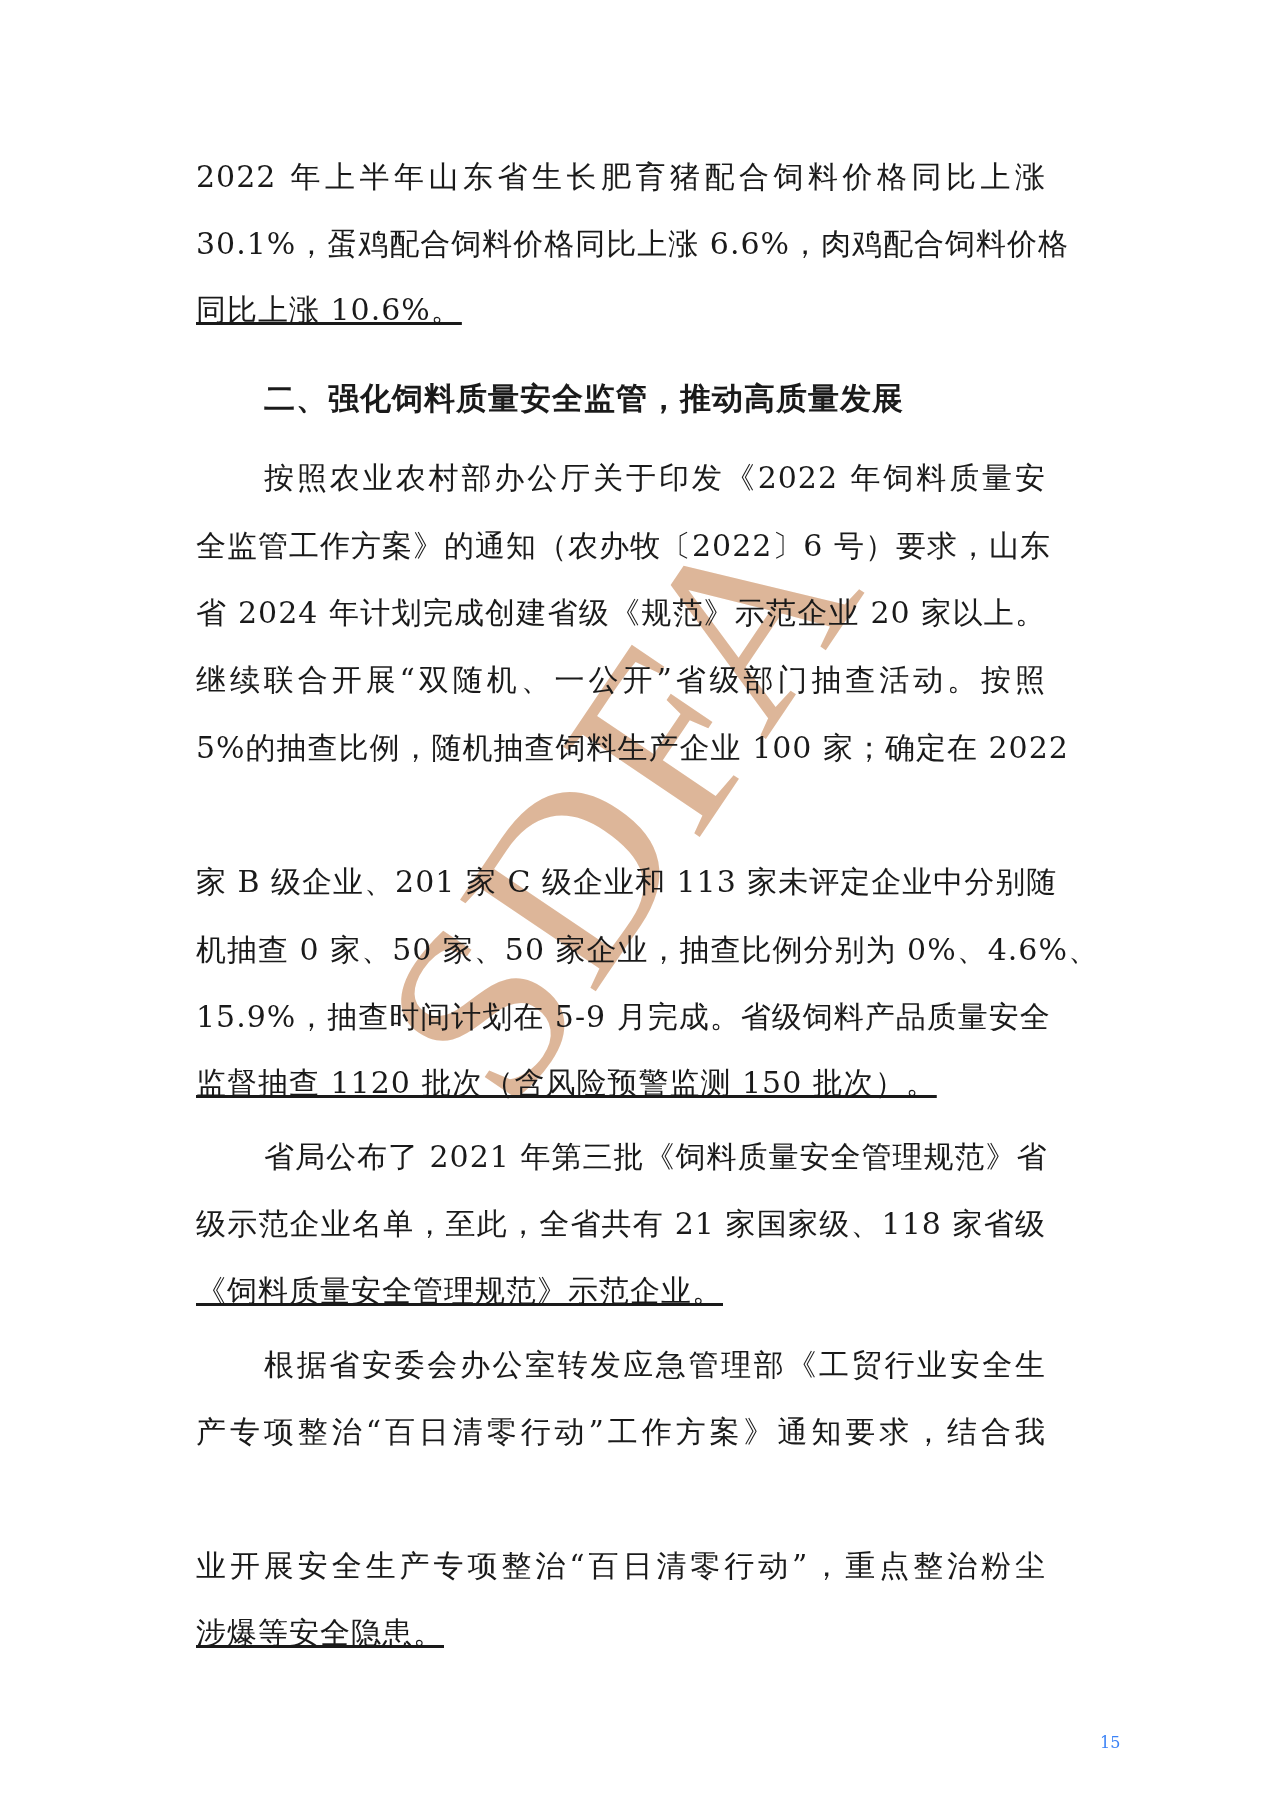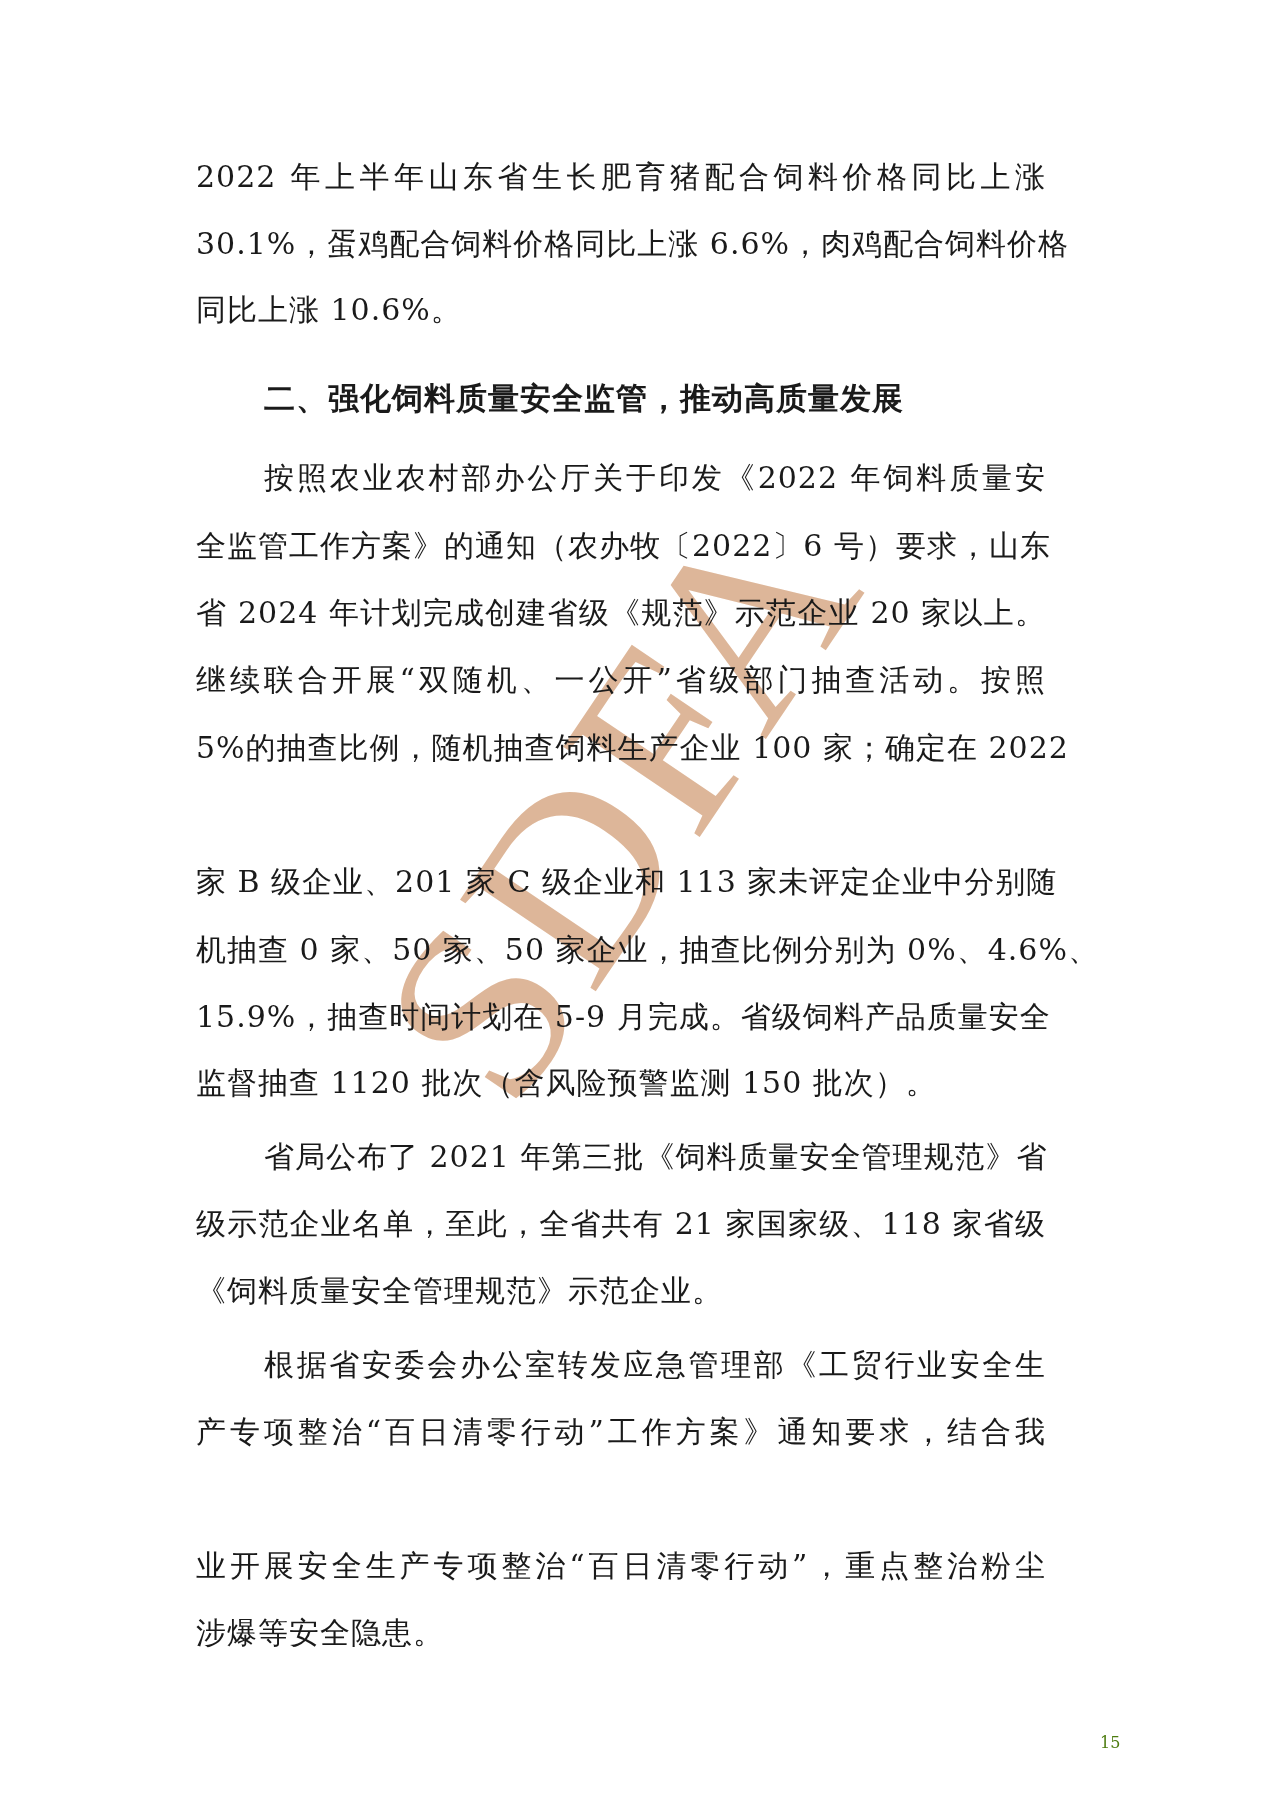--- a/index.html
+++ b/index.html
@@ -19,30 +19,30 @@
     white-space: nowrap; z-index: 0; opacity: 0.95;
   }
   .page { position: absolute; left: 0; top: 0; width: 1280px; height: 1356px; z-index: 1; }
   .line {
     position: absolute; left: 196px; width: 850px;
     font-size: 30px; line-height: 36px; height: 36px;
     text-align: justify; text-align-last: justify;
     white-space: nowrap; letter-spacing: 1px;
   }
   .line.indent { left: 264px; width: 782px; }
-  .line.last { text-align-last: left; }
+  .line.last { text-align-last: left; text-decoration: underline; }
   .heading {
     position: absolute; left: 264px;
     font-family: "DejaVu Sans", "Liberation Sans", sans-serif;
     font-size: 31px; font-weight: bold; line-height: 36px;
     letter-spacing: 1px; white-space: nowrap; text-align: right;
   }
   .page-number {
     position: absolute; left: 1100px; top: 1733px;
-    font-size: 16px; color: #4d7c0f;
+    font-size: 16px; color: #3b82f6;
   }
 </style>
 </head>
 <body>
 
 <div class="watermark">SDFA</div>
 
 <div class="page">
 
   <div class="line" style="top:159px">2022 年上半年山东省生长肥育猪配合饲料价格同比上涨</div>

